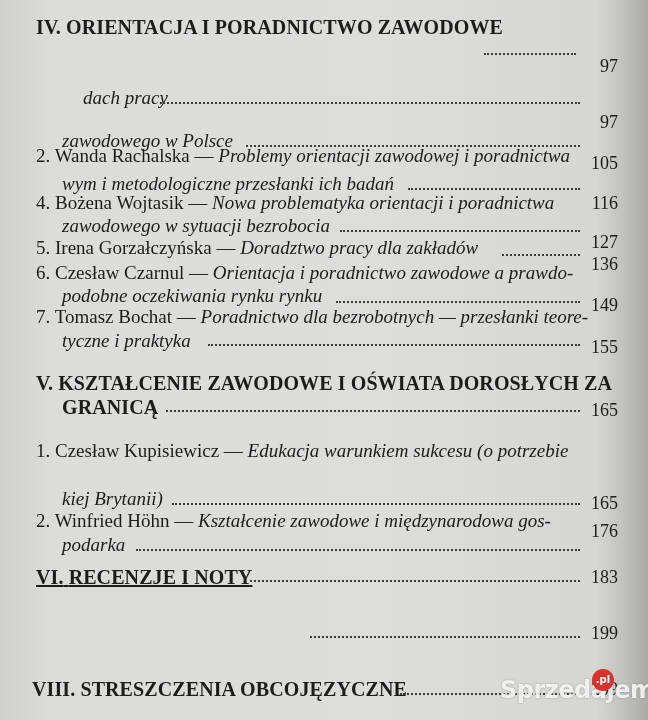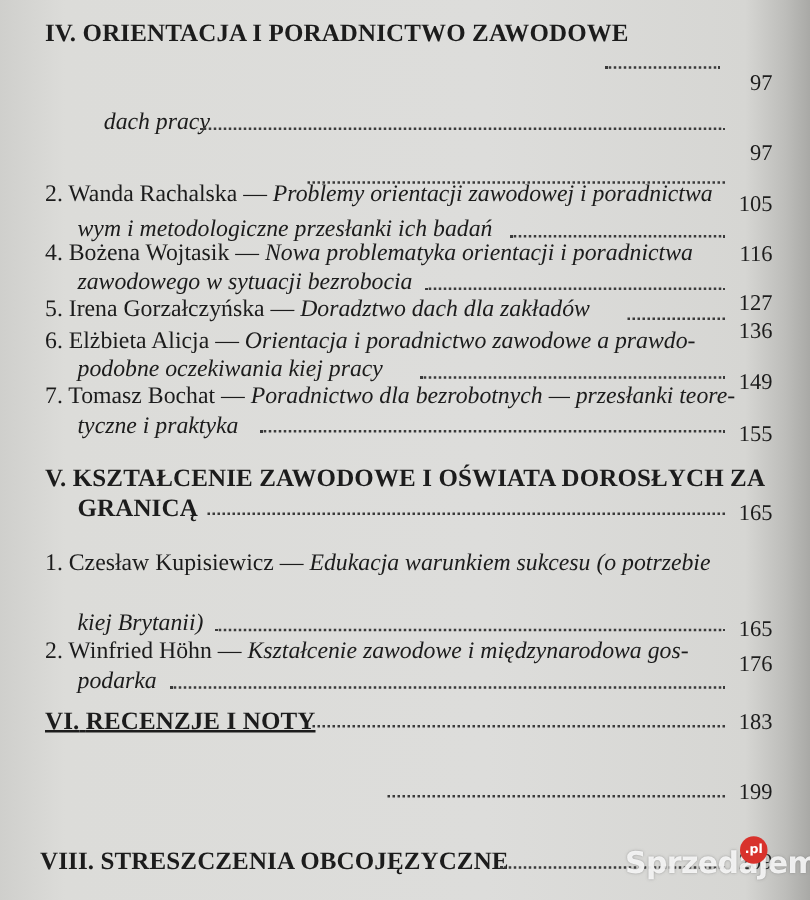--- a/index.html
+++ b/index.html
@@ -41,20 +41,21 @@
   <div class="line it" style="left:62px; top:87px;margin-left:21px;">dach pracy</div>
   <div class="dots" style="left:160px; top:99px; width:420px;"></div>
 
   <div class="num" style="left:578px; top:111px;">97</div>
   <div class="line" style="left:36px; top:106px;margin-top:39px;">
     <span>2.</span>
     <span>Wanda Rachalska</span>
     <span>—</span>
     <span class="it">Problemy orientacji zawodowej i poradnictwa</span>
   </div>
+  <div class="line it" style="left:62px; top:130px;">zawodowego w Polsce</div>
   <div class="dots" style="left:246px; top:142px; width:334px;"></div>
 
   <div class="num" style="left:578px; top:152px;">105</div>
   <div class="line it" style="left:62px; top:173px;">wym i metodologiczne przesłanki ich badań</div>
   <div class="dots" style="left:408px; top:185px; width:172px;"></div>
 
   <div class="num" style="left:578px; top:192px;">116</div>
   <div class="line" style="left:36px; top:192px;">
     <span>4.</span>
     <span>Bożena Wojtasik</span>
@@ -62,32 +63,32 @@
     <span class="it">Nowa problematyka orientacji i poradnictwa</span>
   </div>
   <div class="line it" style="left:62px; top:215px;">zawodowego w sytuacji bezrobocia</div>
   <div class="dots" style="left:340px; top:227px; width:240px;"></div>
 
   <div class="num" style="left:578px; top:231px;">127</div>
   <div class="line" style="left:36px; top:237px;">
     <span>5.</span>
     <span>Irena Gorzałczyńska</span>
     <span>—</span>
-    <span class="it">Doradztwo dach dla zakładów</span>
+    <span class="it">Doradztwo pracy dla zakładów</span>
   </div>
   <div class="dots" style="left:502px; top:251px; width:78px;"></div>
   <div class="num" style="left:578px; top:253px;">136</div>
 
   <div class="line" style="left:36px; top:262px;">
     <span>6.</span>
-    <span>Elżbieta Alicja</span>
+    <span>Czesław Czarnul</span>
     <span>—</span>
     <span class="it">Orientacja i poradnictwo zawodowe a prawdo-</span>
   </div>
-  <div class="line it" style="left:62px; top:285px;">podobne oczekiwania kiej pracy</div>
+  <div class="line it" style="left:62px; top:285px;">podobne oczekiwania rynku rynku</div>
   <div class="dots" style="left:336px; top:298px; width:244px;"></div>
   <div class="num" style="left:578px; top:294px;">149</div>
 
   <div class="line" style="left:36px; top:306px;">
     <span>7.</span>
     <span>Tomasz Bochat</span>
     <span>—</span>
     <span class="it">Poradnictwo dla bezrobotnych — przesłanki teore-</span>
   </div>
   <div class="line it" style="left:62px; top:330px;">tyczne i praktyka</div>

